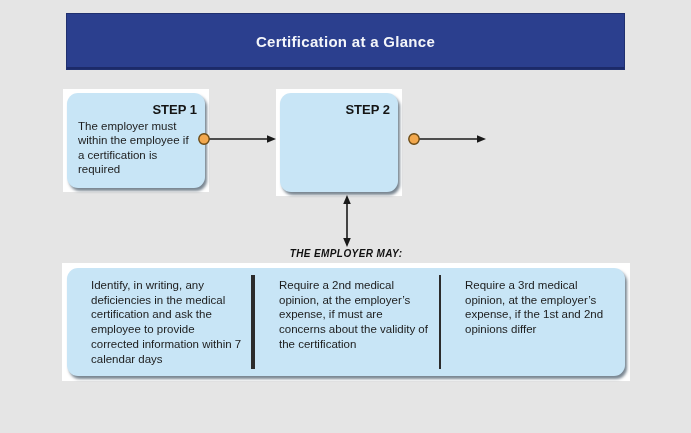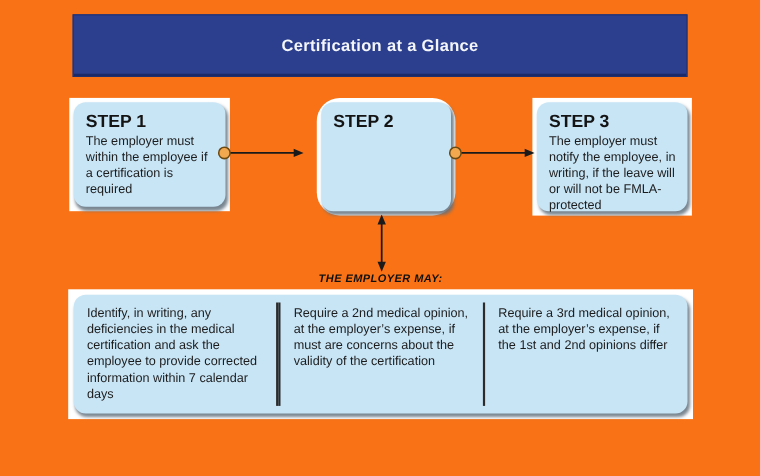--- a/index.html
+++ b/index.html
@@ -1,20 +1,20 @@
 <!DOCTYPE html>
 <html><head>
 <meta charset="utf-8">
 <style>
   html,body{margin:0;padding:0;}
   body{font-family:"Liberation Sans","DejaVu Sans",sans-serif;}
   .canvas{
     position:relative;
     width:691px;height:433px;
-    background:#f97316;
+    background:#e5e5e5;
     overflow:hidden;
   }
   
   .banner{
     position:absolute;left:66px;top:13px;width:559px;height:57px;
     background:#2b3f8e;
     border:1px solid #20306f;
     box-shadow:inset 0 -2px 0 rgba(10,18,60,.45);
     display:flex;align-items:center;justify-content:center;
     box-sizing:border-box;
@@ -27,44 +27,44 @@
     position:absolute;background:#ffffff;padding:4px;box-sizing:border-box;
   }
   .bluebox{
     width:100%;height:100%;box-sizing:border-box;
     background:#c8e5f6;
     border-radius:11px;
     box-shadow:2px 3px 3px rgba(96,112,124,.85);
   }
   .step-box{padding:9px 8px 8px 11px;}
   .step-heading{
-    font-size:16px;font-weight:bold;color:#141414;margin:0 0 2px 0;
+    font-size:13px;font-weight:bold;color:#141414;margin:0 0 2px 0;text-align:right;
   }
   .step-body{
     font-size:11.5px;color:#1c1c1c;line-height:1.26;
   }
   #card-step1{left:63px;top:89px;width:146px;height:103px;}
-  #card-step2{left:288px;top:89px;width:126px;height:107px;border-radius:21px;}
+  #card-step2{left:276px;top:89px;width:126px;height:107px;}
   #card-step3{left:484px;top:89px;width:145px;height:107px;}
   
   .connector{position:absolute;z-index:5;}
   #conn-1{left:197px;top:132px;}
   #conn-2{left:407px;top:132px;}
   #conn-v{left:340px;top:195px;}
   
   .employer-label{
     position:absolute;left:246px;top:248px;width:200px;
     text-align:center;
     font-size:10px;font-weight:bold;color:#101010;letter-spacing:.4px;font-style:italic;
   }
   
   #card-options{left:62px;top:263px;width:568px;height:118px;padding:5px;}
   .options-box{display:flex;flex-direction:row;align-items:stretch;}
   .option{
-    flex:1 1 0;padding:10px 9px 8px 12px;box-sizing:border-box;
+    flex:1 1 0;padding:10px 9px 8px 24px;box-sizing:border-box;
     font-size:11.5px;color:#1c1c1c;line-height:1.28;
   }
   .option-divider{
     width:2px;background:#2b2b2b;margin:7px 0;flex:0 0 auto;
   }
   
   .footnote{
     position:absolute;left:62px;top:401px;width:568px;
     text-align:center;
     font-size:9.5px;font-weight:bold;color:#0e0e0e;letter-spacing:.2px;
@@ -85,26 +85,20 @@
       <div class="step-body">The employer must within the employee if a certification is required</div>
     </div>
   </div>
 
   <div class="card" id="card-step2">
     <div class="bluebox step-box">
       <div class="step-heading">STEP 2</div>
     </div>
   </div>
 
-  <div class="card" id="card-step3">
-    <div class="bluebox step-box">
-      <div class="step-heading">STEP 3</div>
-      <div class="step-body">The employer must notify the employee, in writing, if the leave will or will not be FMLA-protected</div>
-    </div>
-  </div>
 
   <svg class="connector" id="conn-1" width="80" height="14" viewBox="0 0 80 14">
     <line x1="10" y1="7" x2="72" y2="7" stroke="#1a1a1a" stroke-width="1.6"></line>
     <polygon points="79,7 70,3.2 70,10.8" fill="#1a1a1a"></polygon>
     <circle cx="7" cy="7" r="5.2" fill="#f2a84e" stroke="#6b4a14" stroke-width="1.4"></circle>
   </svg>
 
   <svg class="connector" id="conn-2" width="80" height="14" viewBox="0 0 80 14">
     <line x1="10" y1="7" x2="72" y2="7" stroke="#1a1a1a" stroke-width="1.6"></line>
     <polygon points="79,7 70,3.2 70,10.8" fill="#1a1a1a"></polygon>

